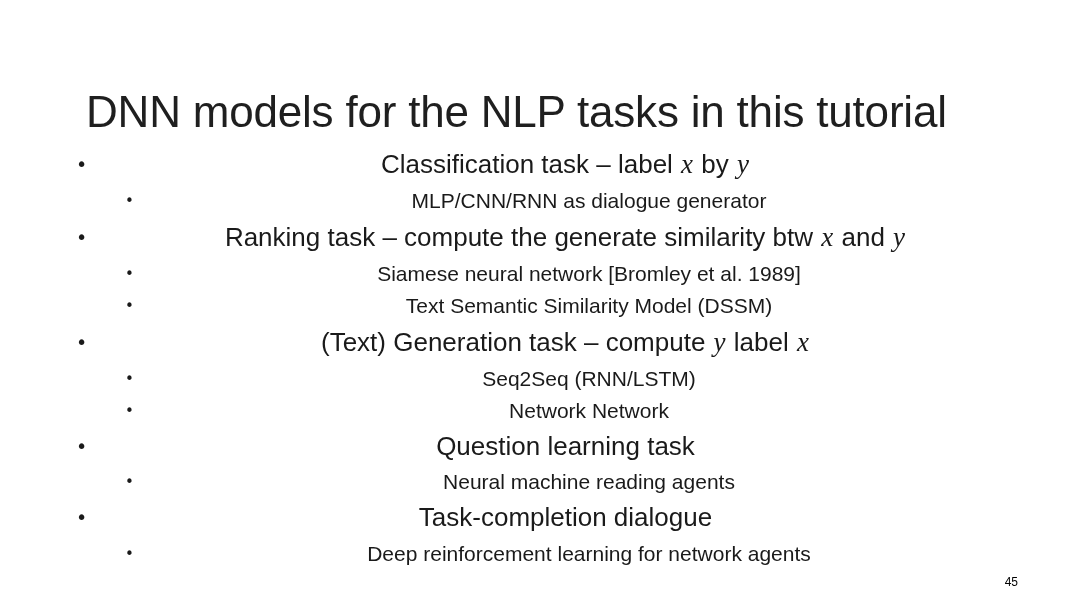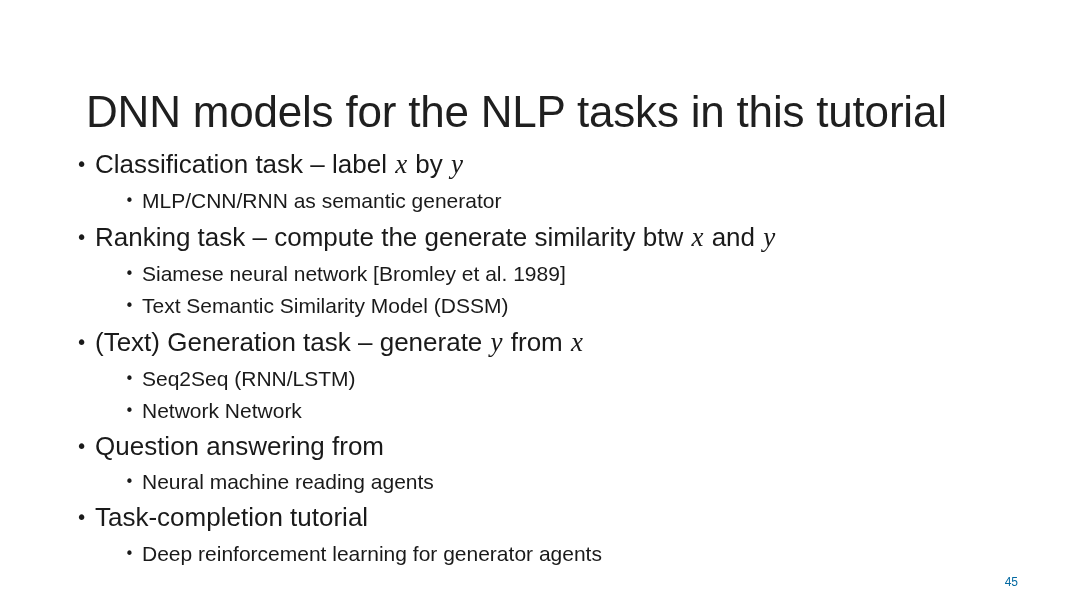--- a/index.html
+++ b/index.html
@@ -81,93 +81,94 @@
   .bullet-l2 > .dot {
     width: 17px;
     font-size: 15px;
     line-height: 1;
     transform: translateY(-2px);
   }
 
   .txt {
     flex: 1 1 auto;
     white-space: pre-wrap;
+    text-align: center;
   }
 
   
   .mv {
     font-family: "Liberation Serif", "DejaVu Serif", serif;
     font-style: italic;
     font-size: 1.04em;
     padding: 0 1px;
   }
 
   
   .slide-number {
     position: absolute;
     right: 62px;
     bottom: 18px;
     font-size: 12px;
-    color: #0369a1;
+    color: #000000;
     font-weight: 400;
   }
 </style>
 </head>
 <body>
 
 <div class="slide">
 
   <h1 class="slide-title">DNN models for the NLP tasks in this tutorial</h1>
 
   <div class="body-list">
       <div class="bullet-l1">
         <span class="dot">•</span>
         <span class="txt"><span>Classification task – label </span><span class="mv">x</span><span> by </span><span class="mv">y</span></span>
       </div>
       <div class="bullet-l2">
         <span class="dot">•</span>
-        <span class="txt">MLP/CNN/RNN as semantic generator</span>
+        <span class="txt">MLP/CNN/RNN as dialogue generator</span>
       </div>
       <div class="bullet-l1">
         <span class="dot">•</span>
         <span class="txt"><span>Ranking task – compute the generate similarity btw </span><span class="mv">x</span><span> and </span><span class="mv">y</span></span>
       </div>
       <div class="bullet-l2">
         <span class="dot">•</span>
         <span class="txt">Siamese neural network [Bromley et al. 1989]</span>
       </div>
       <div class="bullet-l2">
         <span class="dot">•</span>
         <span class="txt">Text Semantic Similarity Model (DSSM)</span>
       </div>
       <div class="bullet-l1">
         <span class="dot">•</span>
-        <span class="txt"><span>(Text) Generation task – generate </span><span class="mv">y</span><span> from </span><span class="mv">x</span></span>
+        <span class="txt"><span>(Text) Generation task – compute </span><span class="mv">y</span><span> label </span><span class="mv">x</span></span>
       </div>
       <div class="bullet-l2">
         <span class="dot">•</span>
         <span class="txt">Seq2Seq (RNN/LSTM)</span>
       </div>
       <div class="bullet-l2">
         <span class="dot">•</span>
         <span class="txt">Network Network</span>
       </div>
       <div class="bullet-l1">
         <span class="dot">•</span>
-        <span class="txt">Question answering from</span>
+        <span class="txt">Question learning task</span>
       </div>
       <div class="bullet-l2">
         <span class="dot">•</span>
         <span class="txt">Neural machine reading agents</span>
       </div>
       <div class="bullet-l1">
         <span class="dot">•</span>
-        <span class="txt">Task-completion tutorial</span>
+        <span class="txt">Task-completion dialogue</span>
       </div>
       <div class="bullet-l2">
         <span class="dot">•</span>
-        <span class="txt">Deep reinforcement learning for generator agents</span>
+        <span class="txt">Deep reinforcement learning for network agents</span>
       </div>
     </div>
 
   <div class="slide-number">45</div>
 
 </div>
 
 </body></html>

